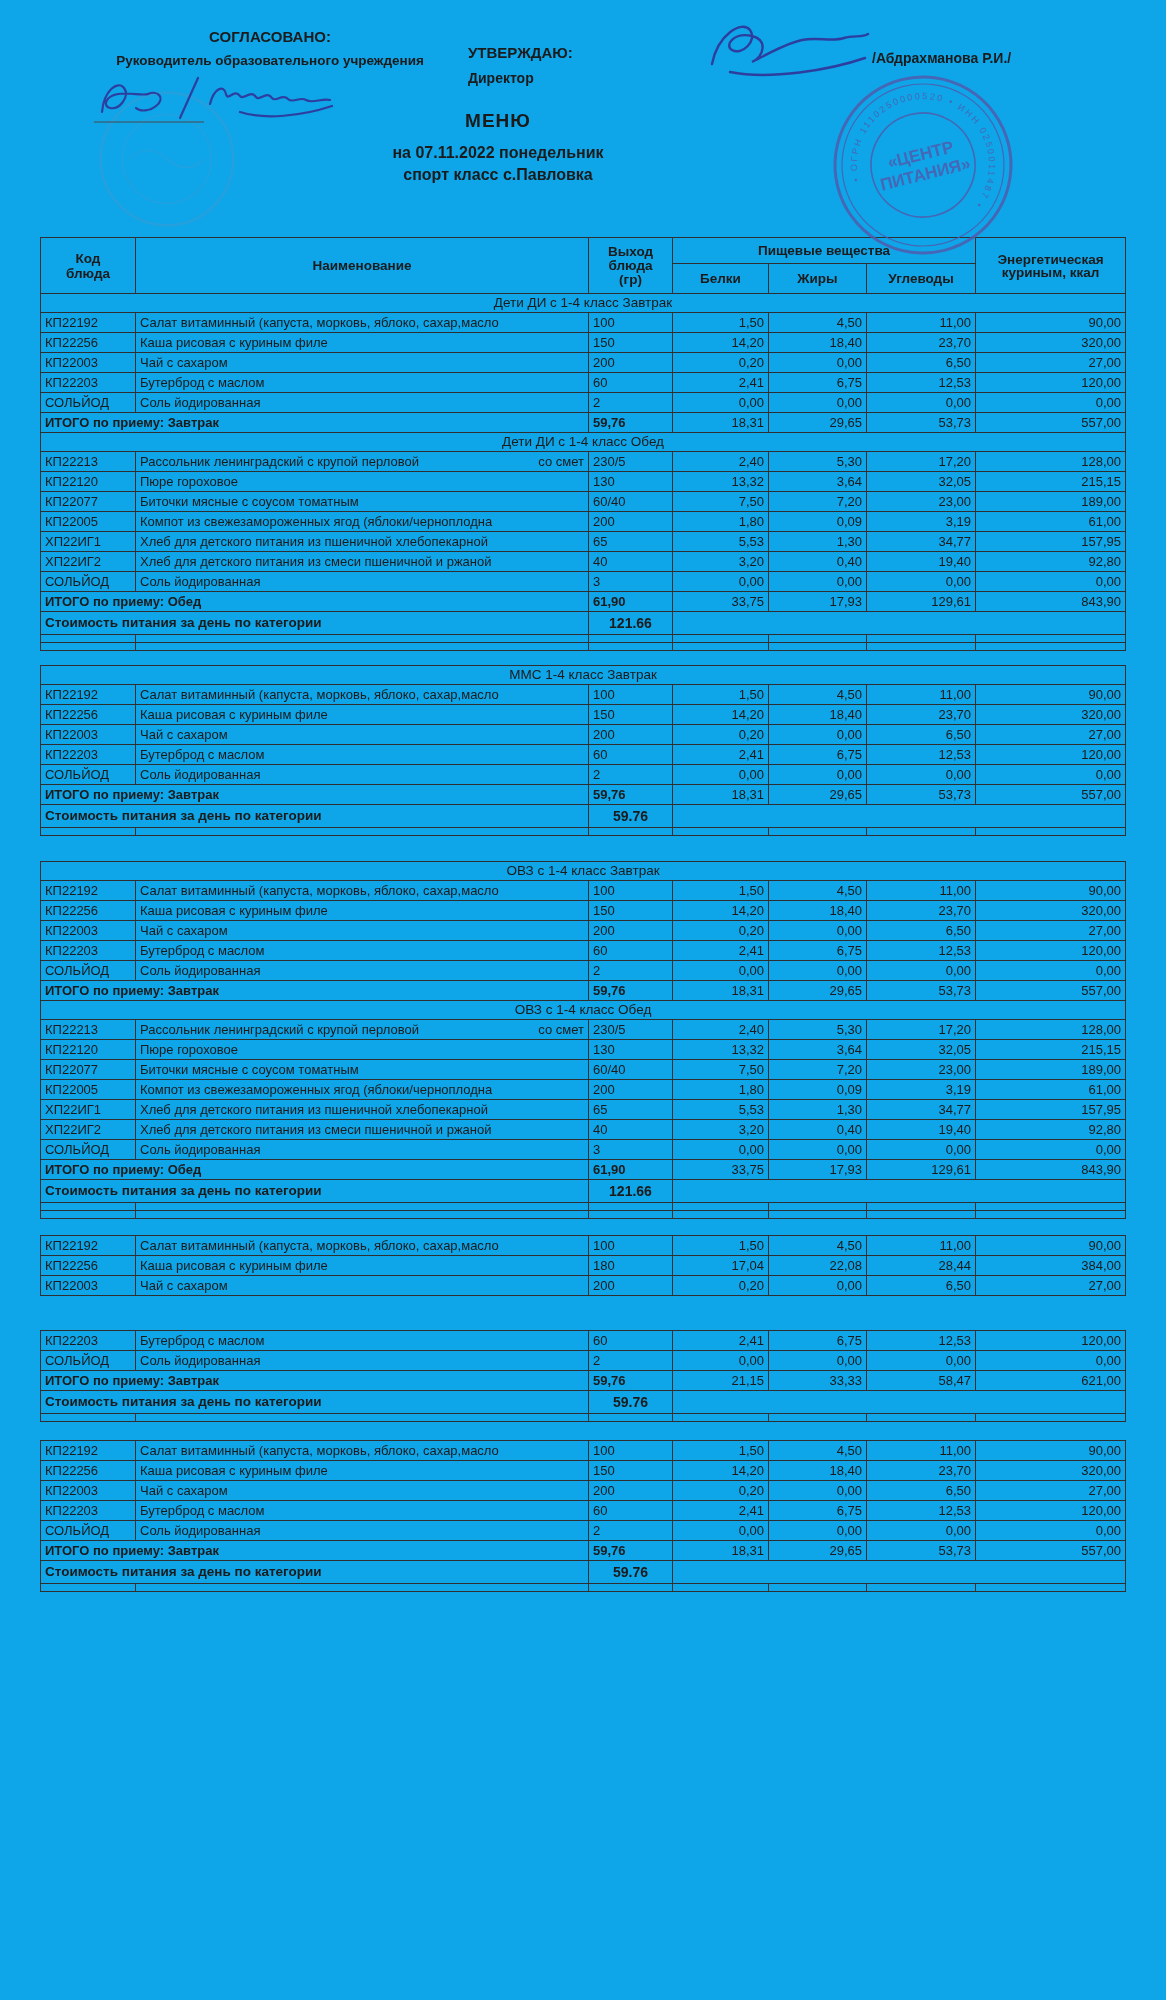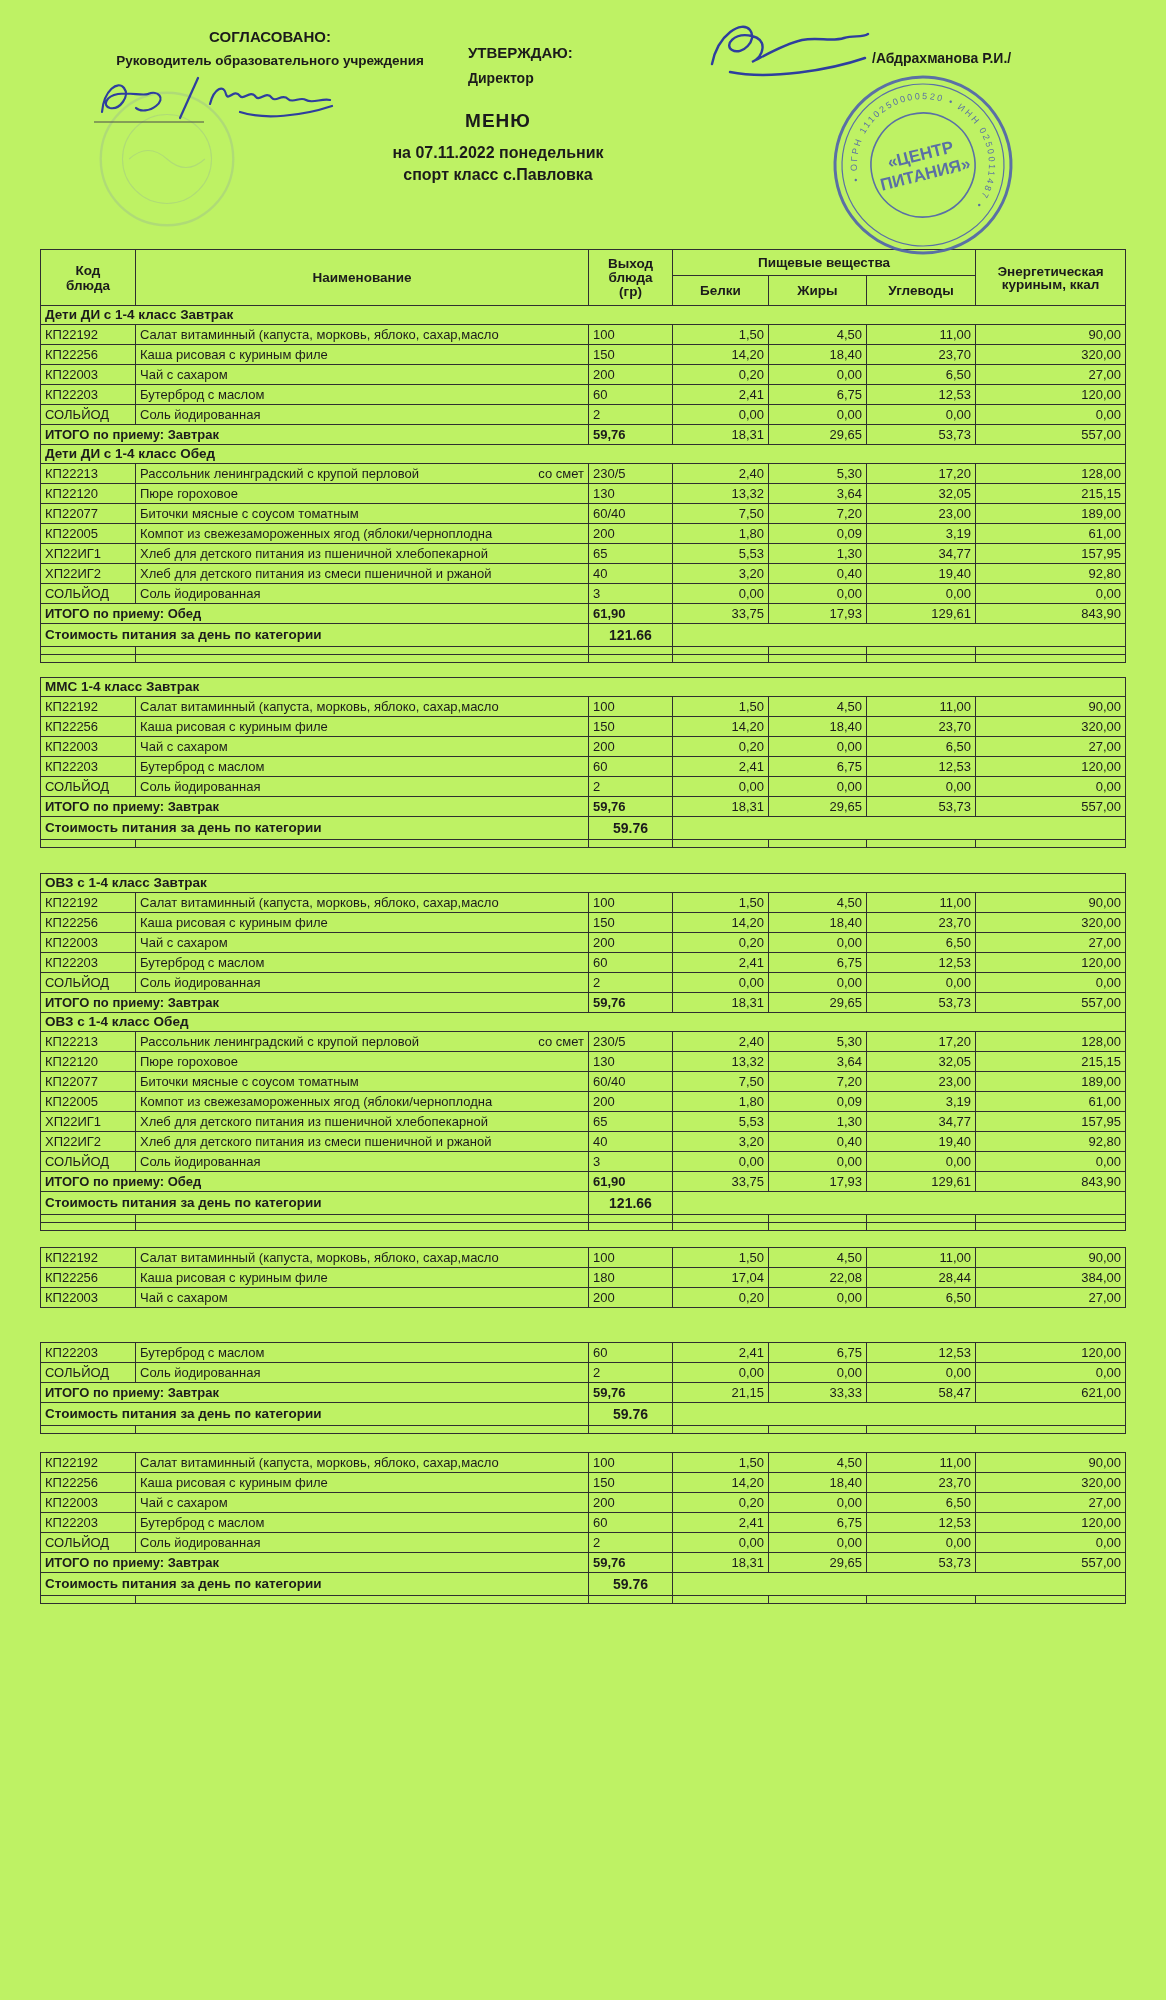--- a/index.html
+++ b/index.html
@@ -2,21 +2,21 @@
 <html><head>
 <meta charset="utf-8">
 <style>
   * { box-sizing: border-box; }
   html, body { margin: 0; padding: 0; background: #ffffff; }
   .page {
     position: relative;
     width: 1166px;
     height: 2000px;
     margin: 0 auto;
-    background: #bef264;
+    background: #0ea5e9;
     font-family: "Liberation Sans", sans-serif;
     color: #1b1b1b;
     overflow: hidden;
   }
   
   .hdr { position: relative; height: 237px; }
   .hdr-agreed { position: absolute; left: 70px; top: 28px; width: 400px; text-align: center; font-weight: bold; }
   .hdr-agreed .l1 { font-size: 15px; }
   .hdr-agreed .l2 { font-size: 13.5px; margin-top: 8px; }
   .hdr-approved { position: absolute; left: 468px; top: 44px; width: 170px; font-weight: bold; text-align: left; }
@@ -41,21 +41,21 @@
   .menu tr.hr2 { height: 30px; }
   .th-code { text-align: left; padding-left: 5px; white-space: pre-line; line-height: 15px; }
   .th-out  { white-space: pre-line; font-size: 12.5px; line-height: 14px; }
   .th-energy { white-space: normal; font-weight: normal; font-size: 12px; line-height: 13px; padding: 2px 8px; overflow-wrap: break-word; }
   .menu td { font-size: 13px; height: 20px; line-height: 18px; padding: 0 4px; white-space: nowrap; vertical-align: middle; }
   td.code { text-align: left; }
   td.name { text-align: left; }
   td.name .right { float: right; }
   td.out  { }
   td.num  { text-align: right; }
-  td.section-title { text-align: left; font-weight: bold; font-size: 13.5px; height: 19px; }
+  td.section-title { text-align: center; font-weight: normal; font-size: 13.5px; height: 19px; }
   td.total-label { font-weight: bold; }
   td.bold { font-weight: bold; }
   td.cost-label { font-weight: bold; font-size: 13.5px; height: 23px; }
   td.cost-value { font-weight: bold; font-size: 14px; text-align: center; height: 23px; }
   td.cost-rest  { }
   tr.spacer td { height: 8px; padding: 0; line-height: 0; }
 </style>
 </head>
 <body>
 
@@ -118,21 +118,21 @@
     </svg>
 
     <div class="title-block">
       <div class="title-menu">МЕНЮ</div>
       <div class="title-date">на 07.11.2022  понедельник</div>
       <div class="title-sub">спорт класс с.Павловка</div>
     </div>
   </div>
 
   <div class="menu-wrap" id="menu-tables">
-      <table class="menu" style="margin-top: 12px; border-radius: 15px;">
+      <table class="menu" style="margin-top: 0px; border-radius: 15px;">
         <colgroup>
           <col style="width: 95px;">
           <col style="width: 453px;">
           <col style="width: 84px;">
           <col style="width: 96px;">
           <col style="width: 98px;">
           <col style="width: 109px;">
           <col style="width: 150px;">
         </colgroup>
         <tbody>

